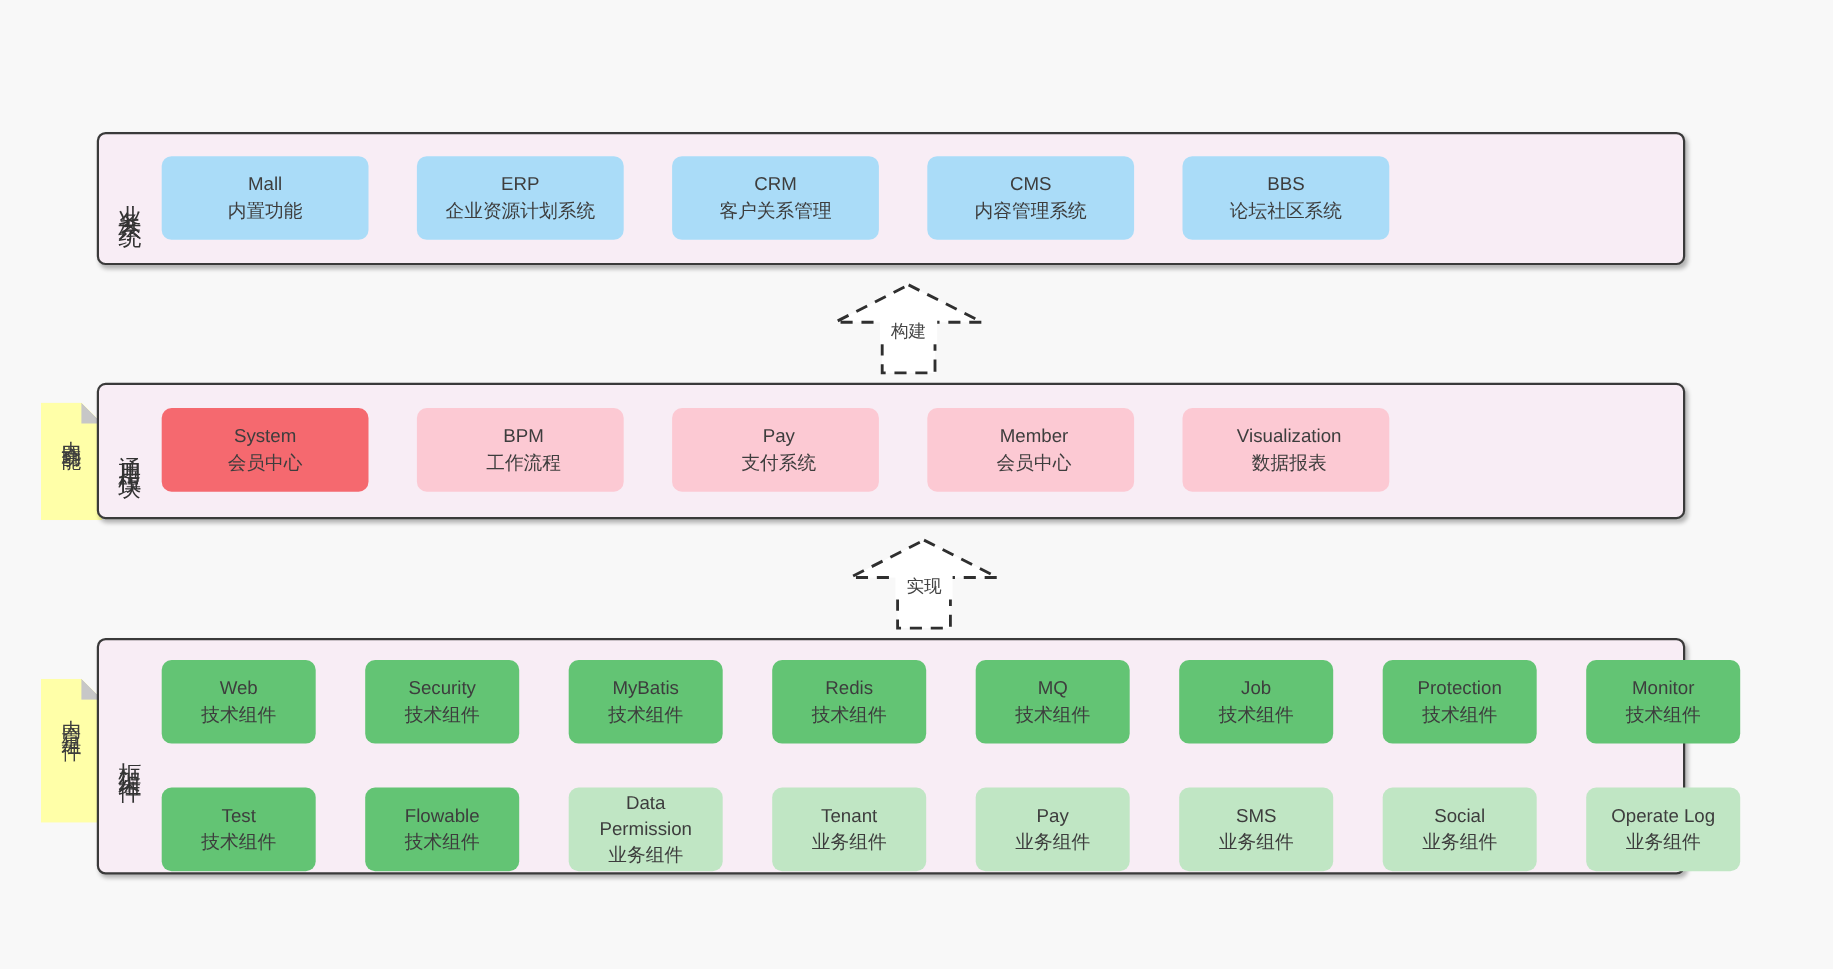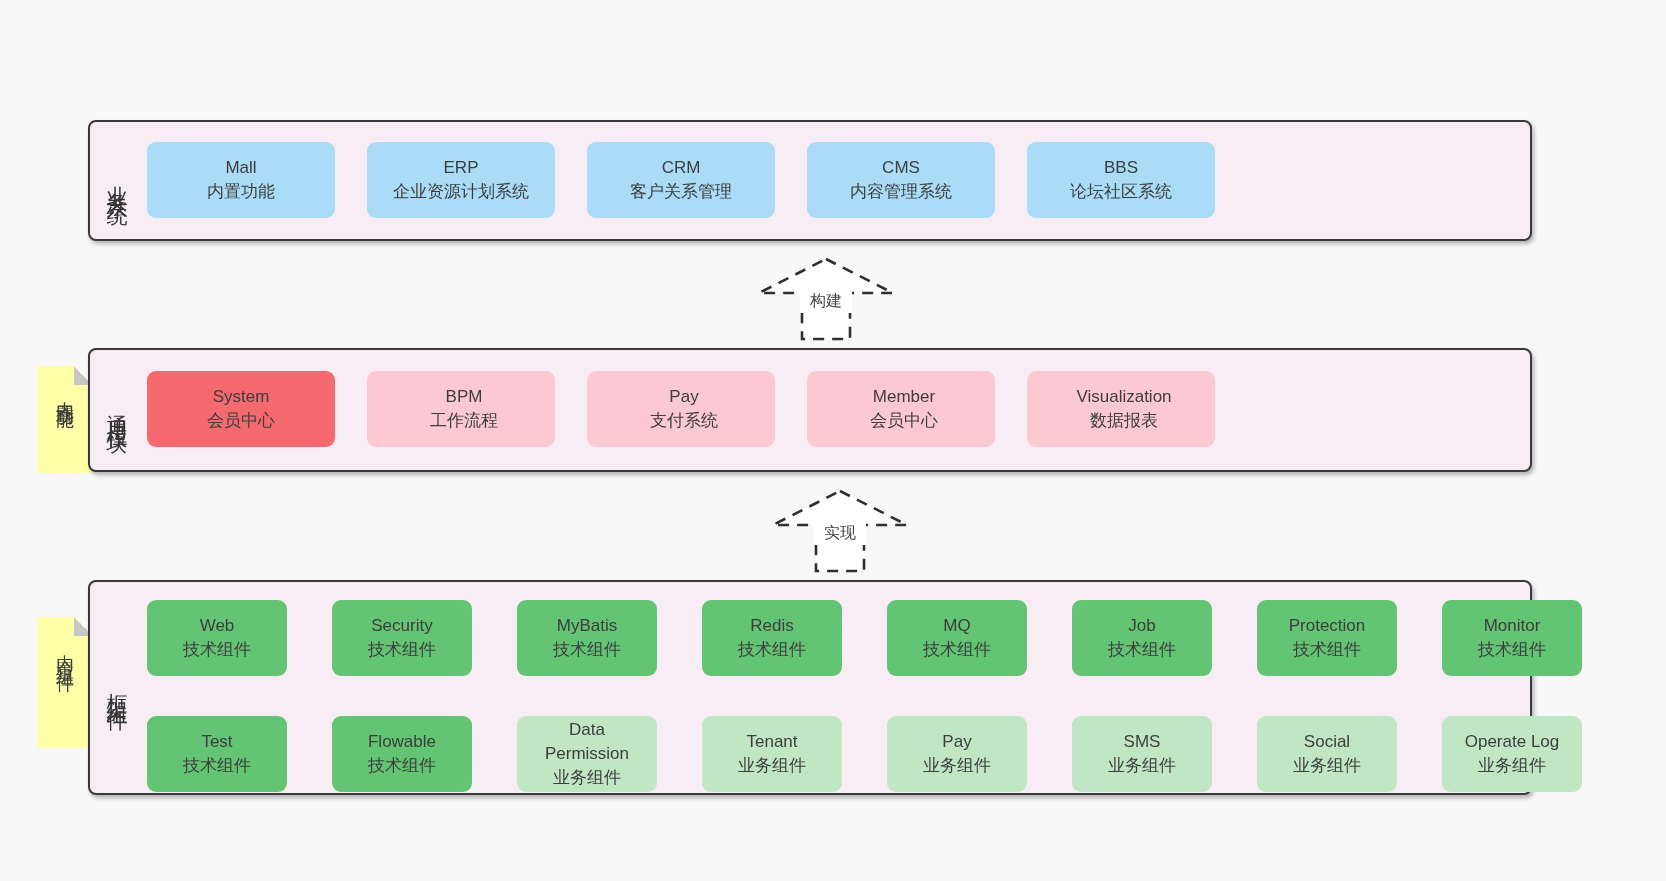--- a/index.html
+++ b/index.html
@@ -16,21 +16,21 @@
   #layer-business   { top:120px; height:117px; }
   #layer-modules    { top:348px; height:120px; }
   #layer-components { top:580px; height:211px; }
 
   .vlabel {
     position:absolute; left:13px; top:50%; transform:translateY(-50%);
     writing-mode:vertical-rl; font-size:21px; letter-spacing:6px; color:#333;
     white-space:nowrap;
   }
 
-  .row { position:absolute; left:57px; display:flex; gap:32px; }
+  .row { position:absolute; left:57px; display:flex; gap:44px; }
   #layer-business .row { top:20px; }
   #layer-modules  .row { top:21px; }
   #layer-components .row { gap:45px; }
   #layer-components .row1 { top:18px; }
   #layer-components .row2 { top:134px; }
 
   .box {
     width:188px; height:76px; border-radius:9px;
     display:flex; flex-direction:column; align-items:center; justify-content:center;
     text-align:center; padding:0 6px; box-sizing:border-box;

